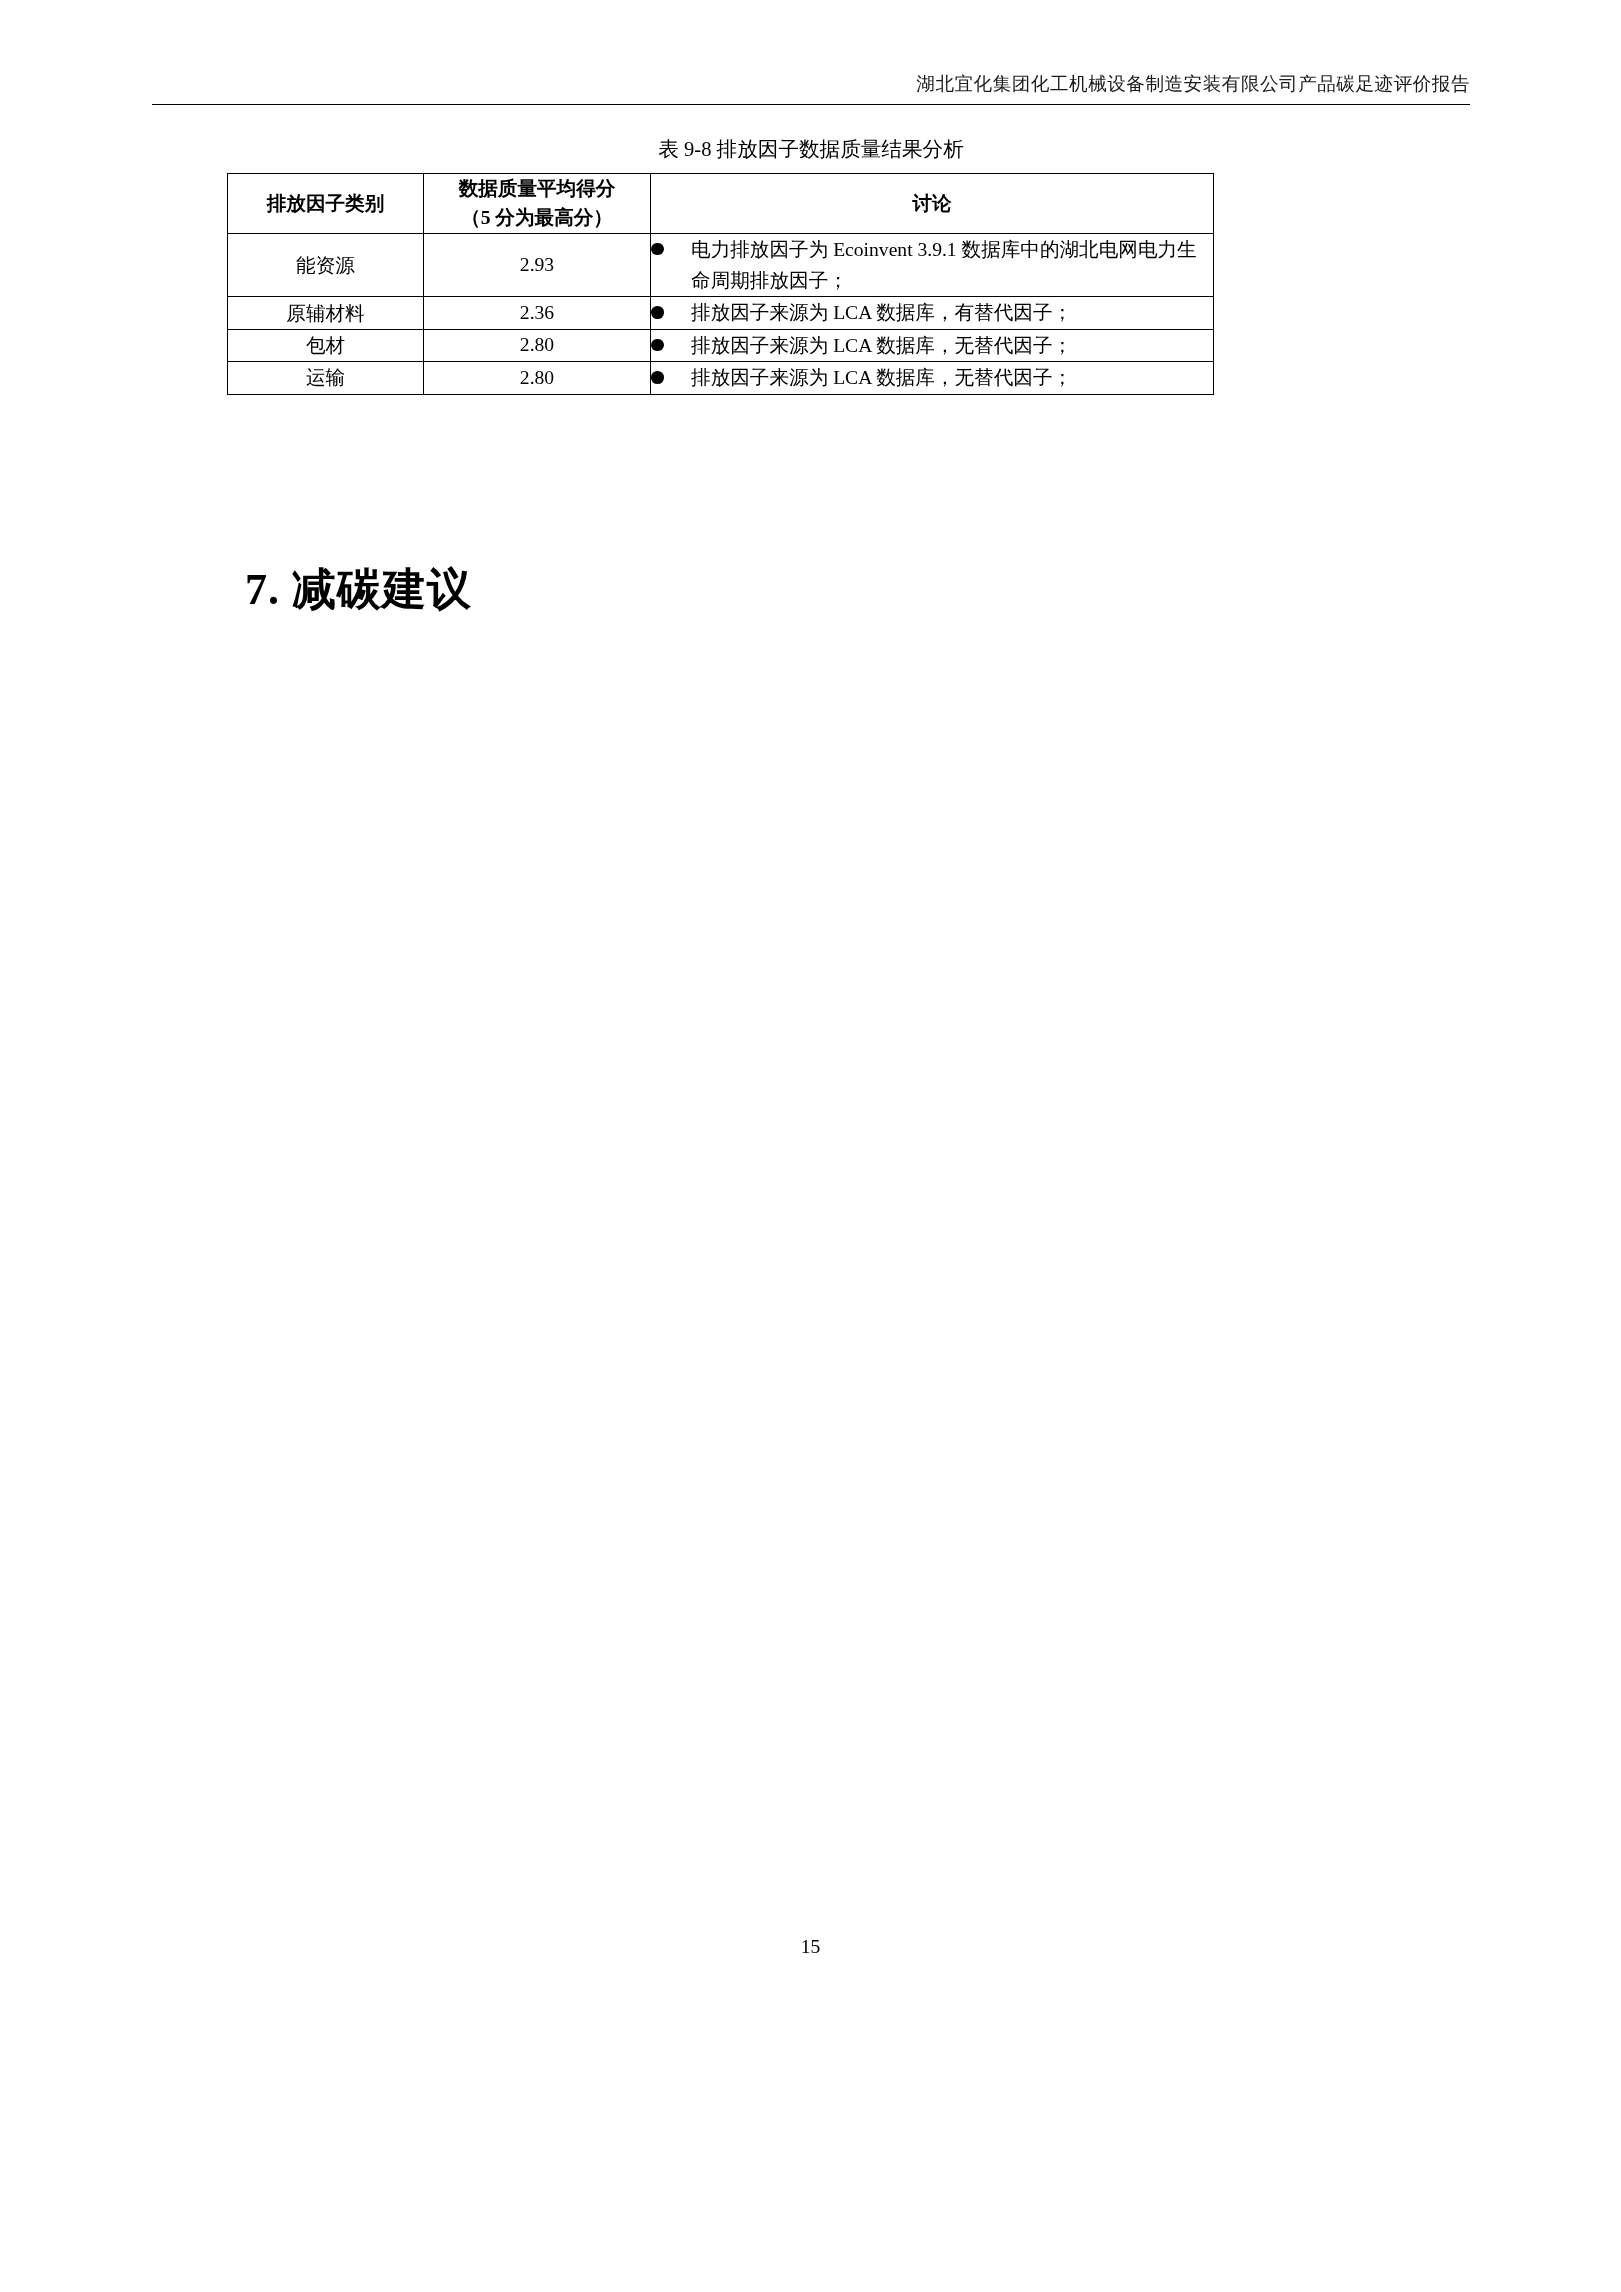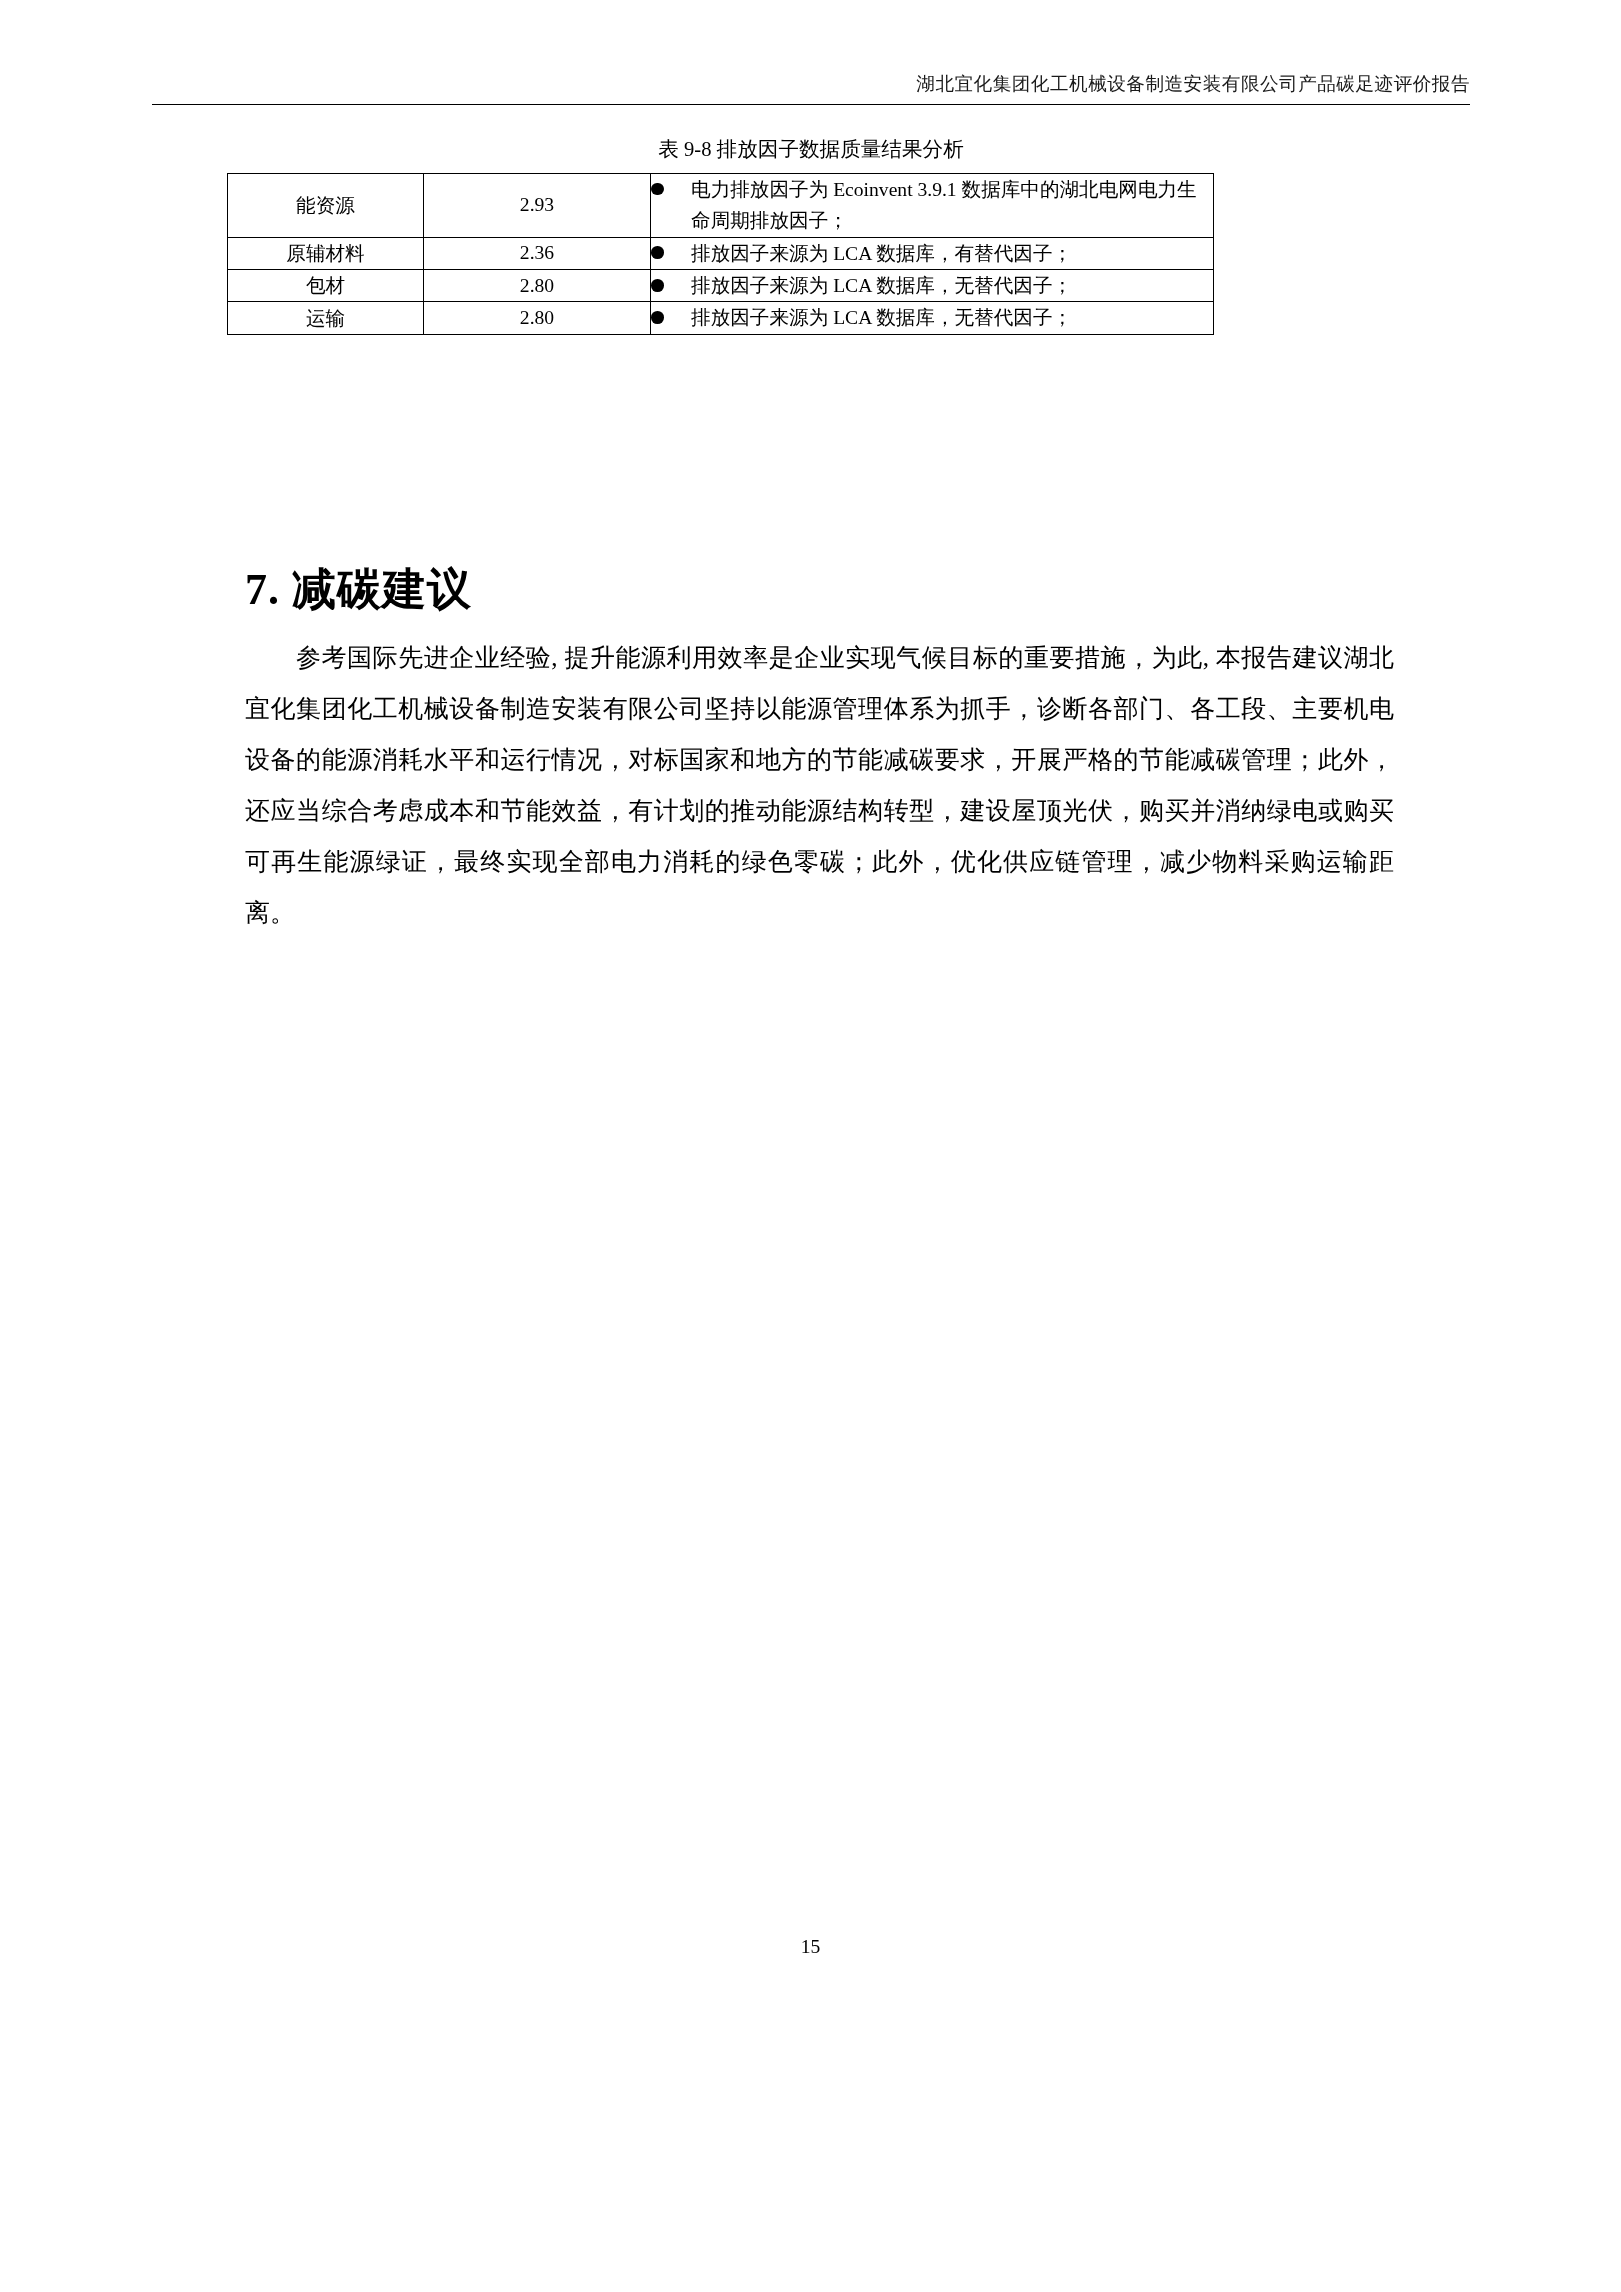--- a/index.html
+++ b/index.html
@@ -156,20 +156,28 @@
   <div class="table-caption">表 9-8 排放因子数据质量结果分析</div>
 
   <div class="tbl-wrap">
     <table class="data">
       <colgroup>
         <col class="col-a">
           <col class="col-b">
           <col class="col-c">
       </colgroup>
       <tbody>
+        <tr>
+          <td class="hd">排放因子类别</td>
+          <td class="hd">
+            <span class="l1">数据质量平均得分</span>
+            <span class="l2">（5 分为最高分）</span>
+          </td>
+          <td class="hd">讨论</td>
+        </tr>
 
         <tr>
           <td class="cell-cat">能资源</td>
           <td class="cell-score">2.93</td>
           <td class="cell-disc">
             <div class="bullet-row">
               <span class="bullet-dot"></span>
               <span class="bullet-text">电力排放因子为 Ecoinvent 3.9.1 数据库中的湖北电网电力生命周期排放因子；</span>
             </div>
           </td>
@@ -207,18 +215,17 @@
             </div>
           </td>
         </tr>
 
       </tbody>
     </table>
   </div>
 
   <div class="sec-heading">7. 减碳建议</div>
 
-  <div class="body-par">参考国际先进企业经验, 提升能源利用效率是企业实现气候目标的重要措施，为此, 本报告建议湖北宜化集团化工机械设备制造安装有限公司坚持以能源管理体系为抓手，诊断各部门、各工段、主要机电设备的能源消耗水平和运行情况，对标国家和地方的节能减碳要求，开展严格的节能减碳管理；此外，还应当综合考虑成本和节能效益，有计划的推动能源结构转型，建设屋顶光伏，购买并消纳绿电或购买可再生能源绿证，最终实现全部电力消耗的绿色零碳；此外，优化供应链管理，减少物料采购运输距离。</div>
 
   <div class="page-num">15</div>
 
 </div>
 
 
 </body></html>

